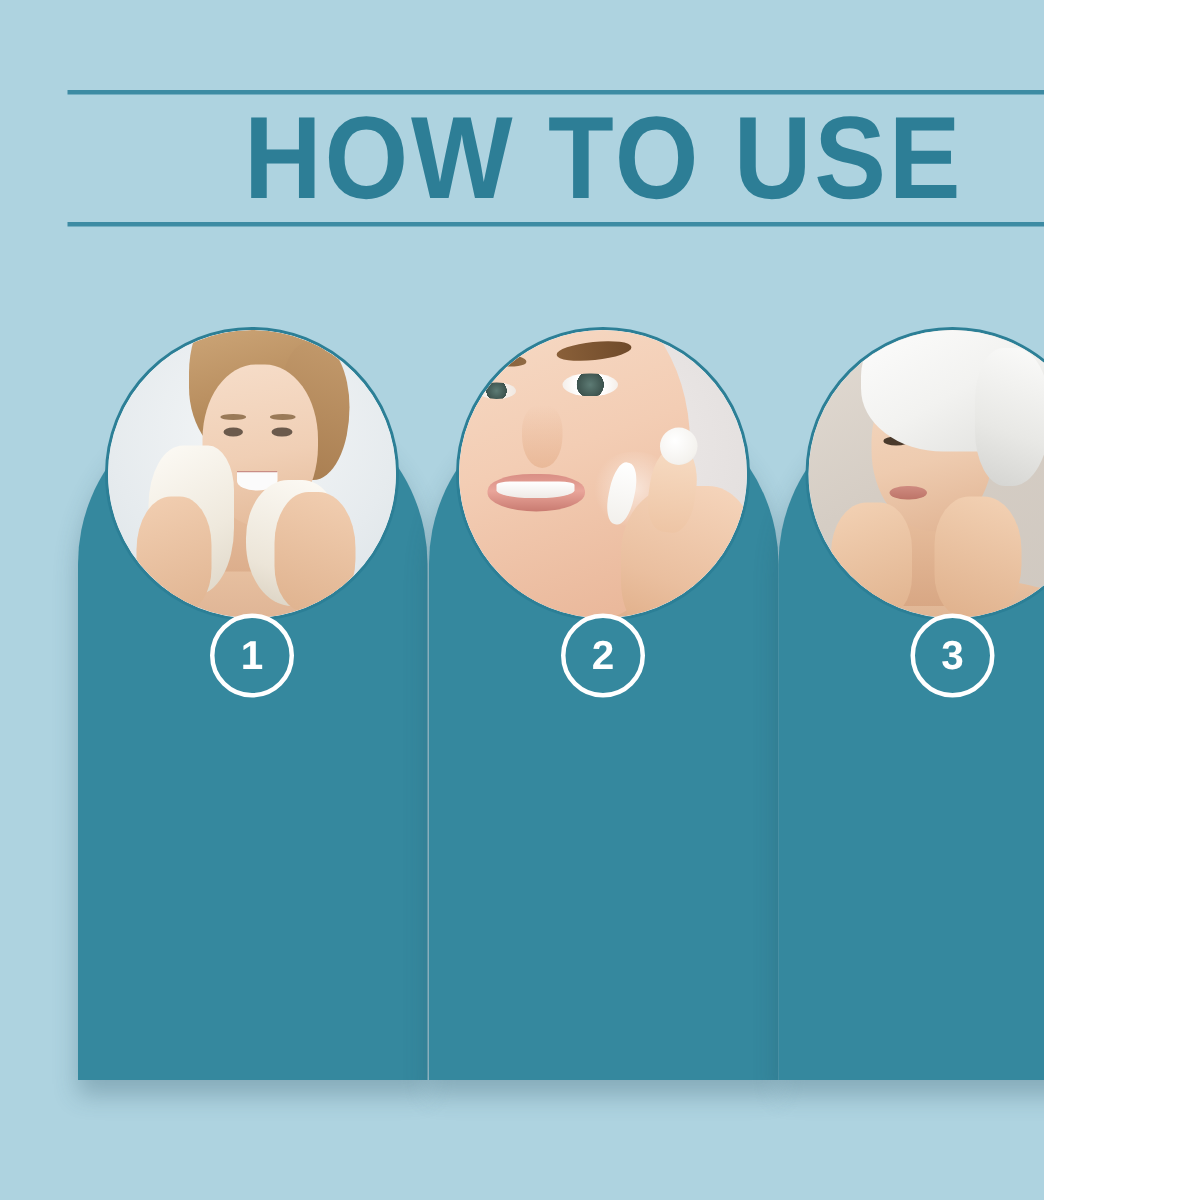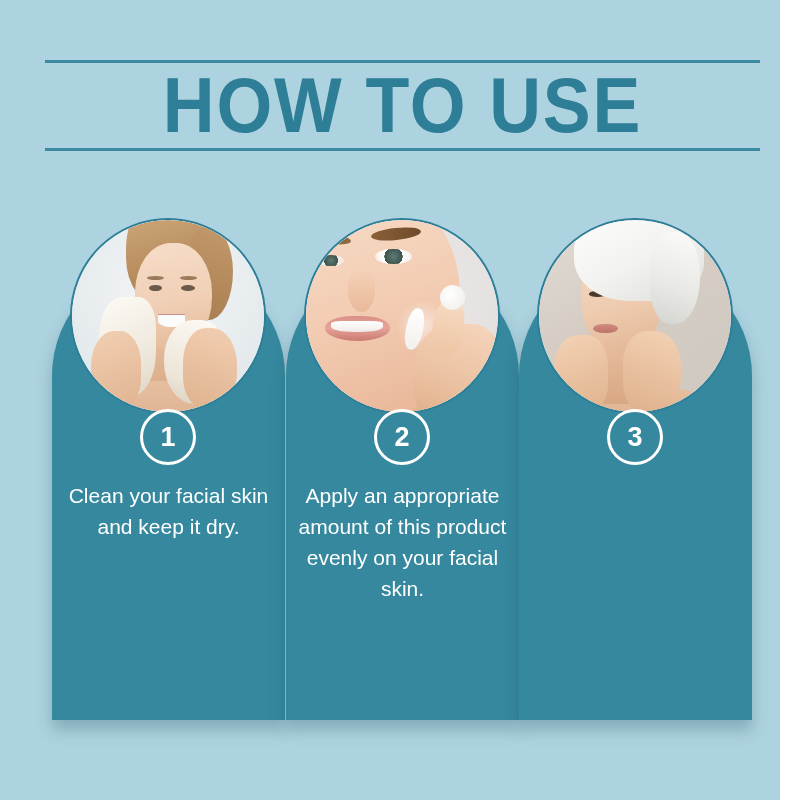--- a/index.html
+++ b/index.html
@@ -9,21 +9,21 @@
   }
   body {
     width: 800px;
     height: 800px;
     overflow: hidden;
     font-family: "Liberation Sans", sans-serif;
   }
 
   #stage {
     position: relative;
-    width: 780px;
+    width: 696px;
     height: 800px;
     background: #aed3e0;
     overflow: hidden;
   }
 
   
   #title-block {
     position: absolute;
     left: 45px;
     top: 55px;
@@ -459,21 +459,20 @@
           <div class="ph1-towelR"></div>
           <div class="ph1-handL"></div>
           <div class="ph1-handR"></div>
         </div>
       </div>
 
       <div class="badge">
         <span>1</span>
       </div>
 
-      <div class="step-text">Clean your facial skin and keep it dry.</div>
     </div>
 
     <div class="card card-2">
       <div class="panel"></div>
 
       <div class="photo">
         <div class="photo-inner">
           <div class="ph2-bg"></div>
           <div class="ph2-neck"></div>
           <div class="ph2-face"></div>
@@ -489,21 +488,20 @@
           <div class="ph2-hand"></div>
           <div class="ph2-finger"></div>
           <div class="ph2-creamblob"></div>
         </div>
       </div>
 
       <div class="badge">
         <span>2</span>
       </div>
 
-      <div class="step-text">Apply an appropriate amount of this product evenly on your facial skin.</div>
     </div>
 
     <div class="card card-3">
       <div class="panel"></div>
 
       <div class="photo">
         <div class="photo-inner">
           <div class="ph3-bg"></div>
           <div class="ph3-shoulder"></div>
           <div class="ph3-neck"></div>

